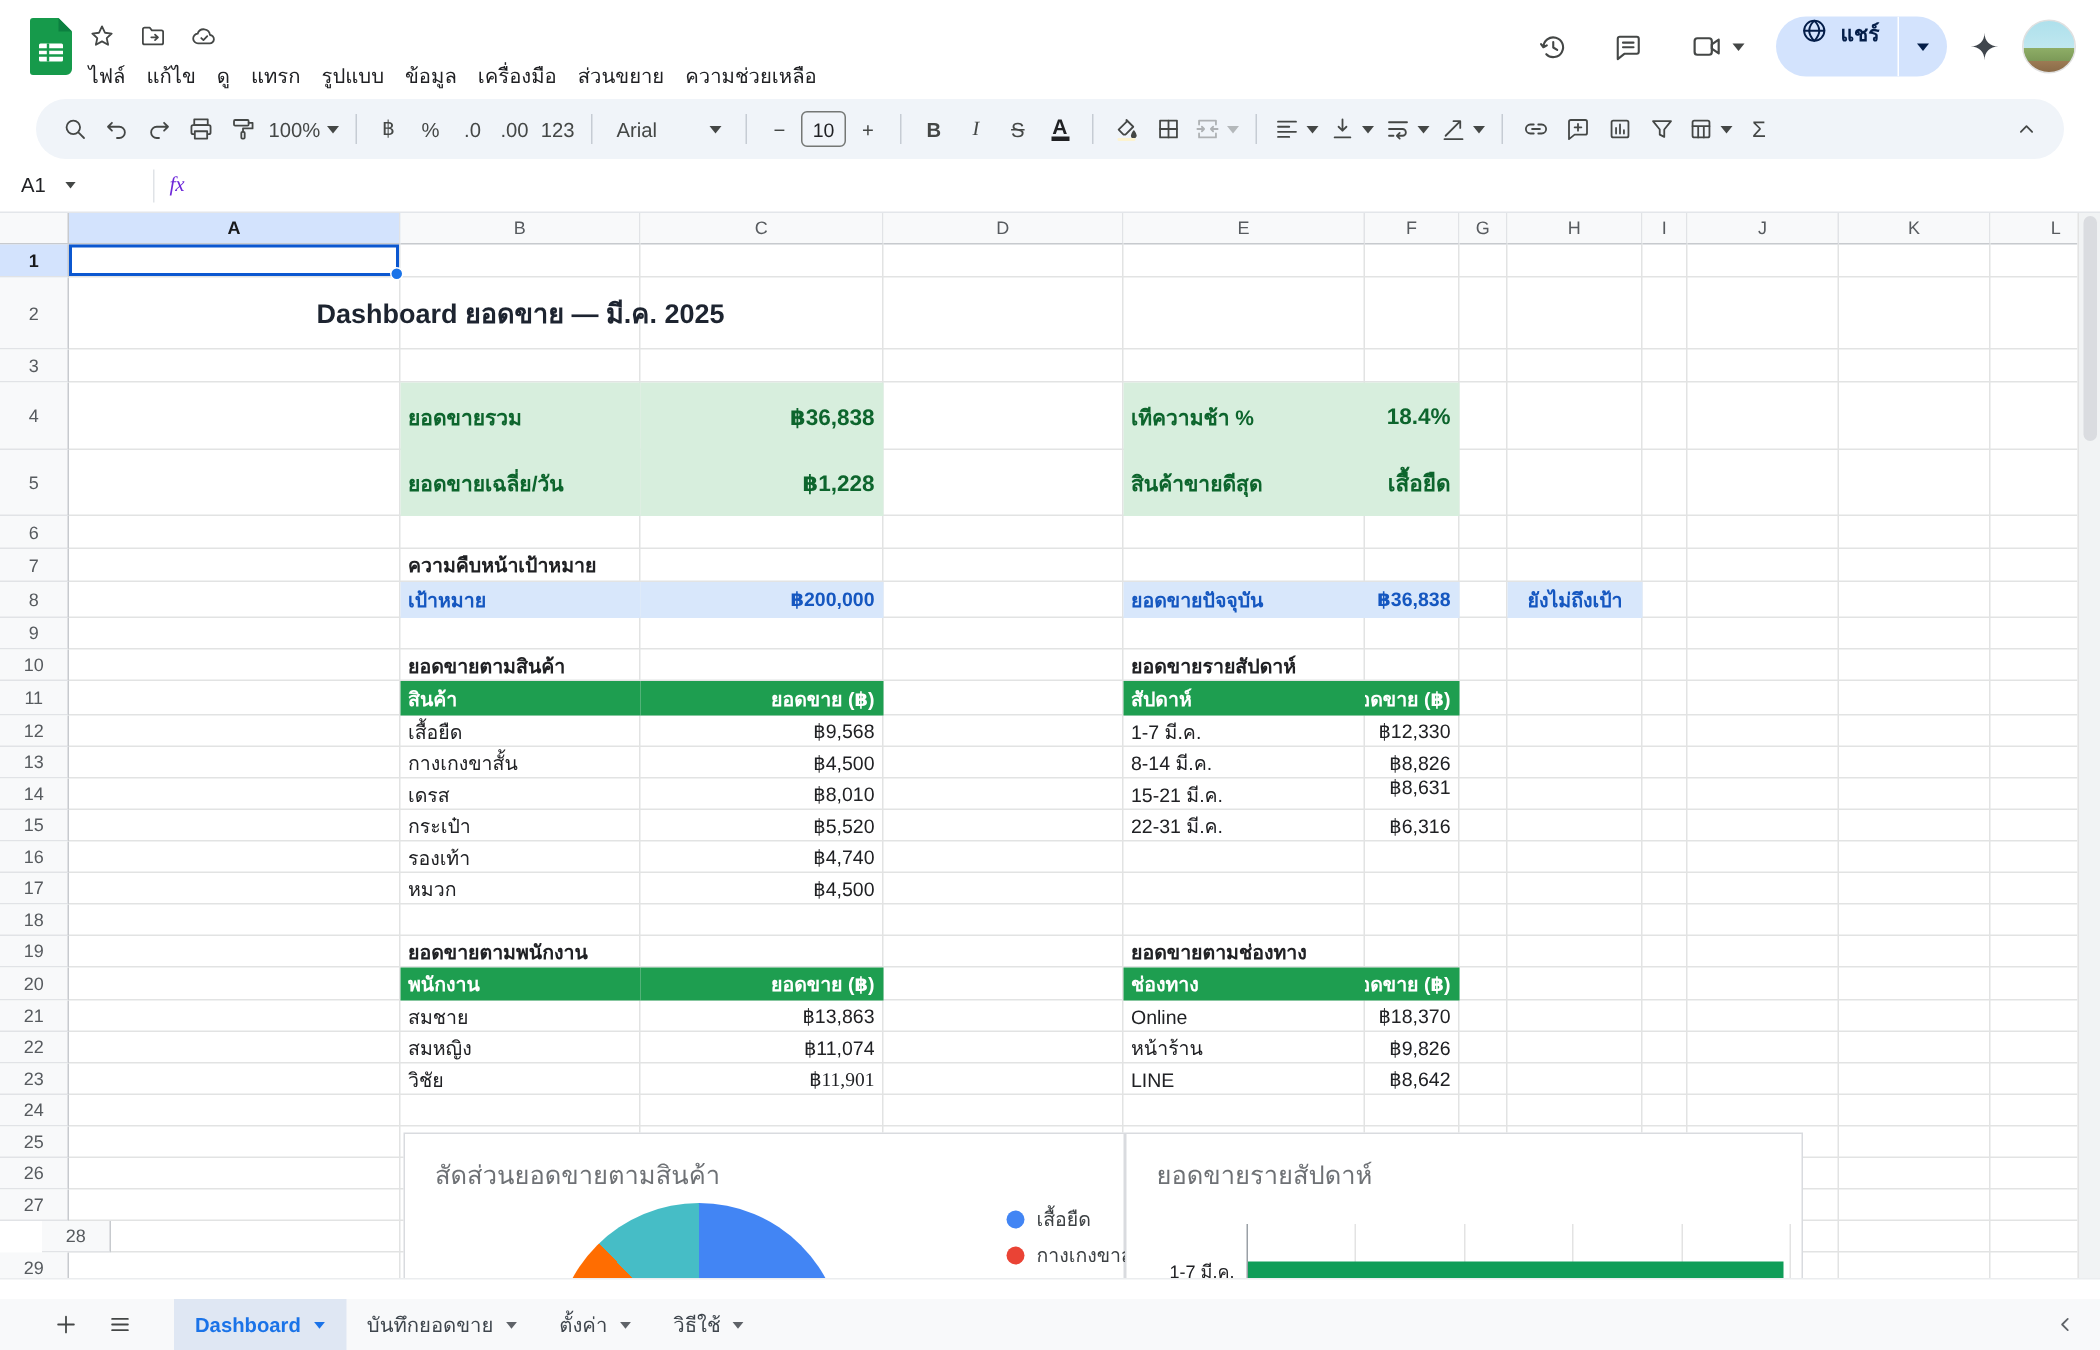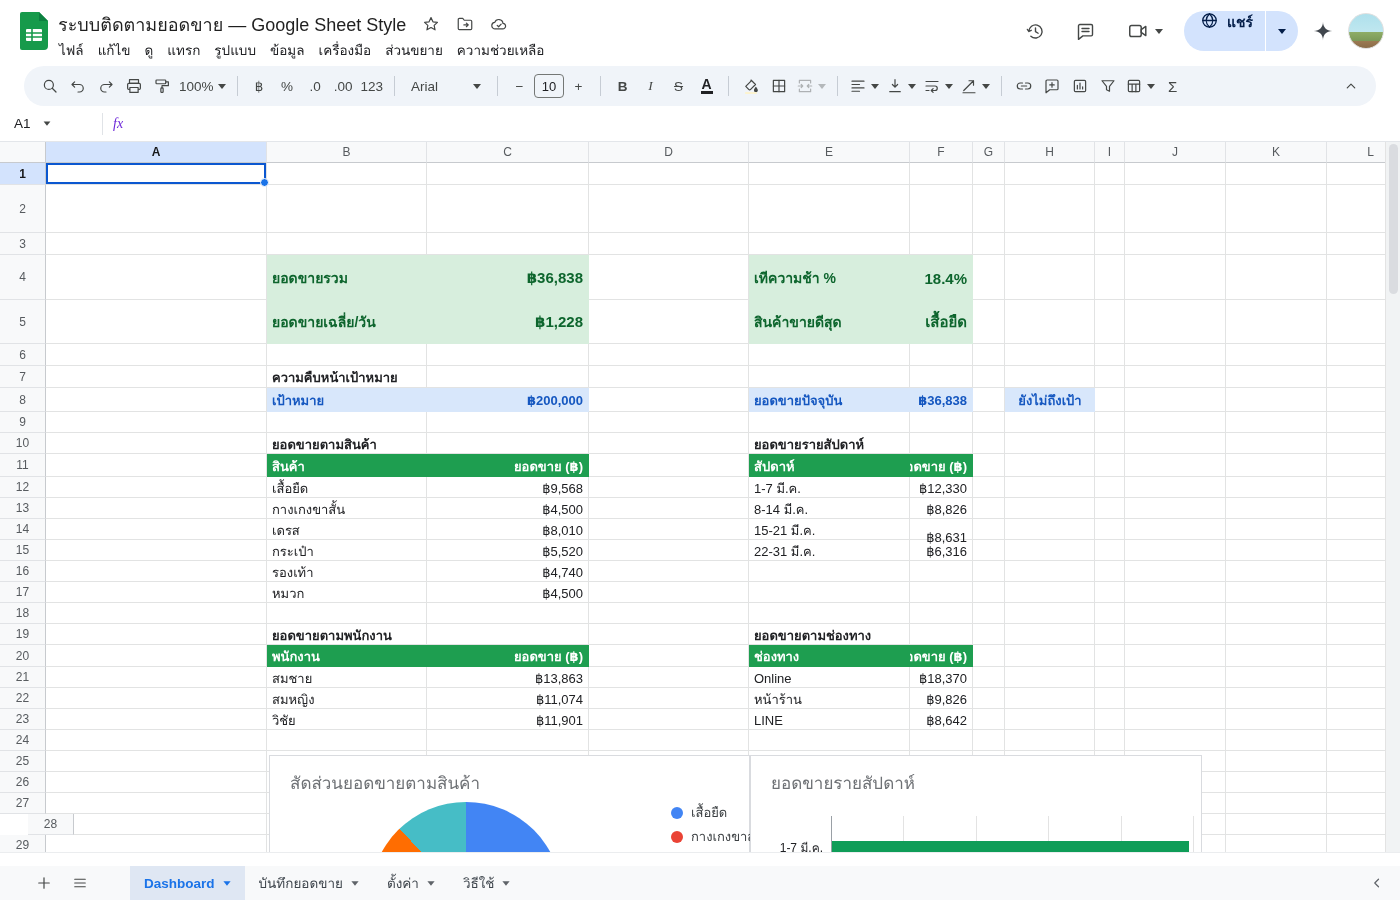--- a/index.html
+++ b/index.html
@@ -101,21 +101,20 @@
 <body>
 
 <div class="topbar">
   <svg class="logo" viewBox="0 0 28 38">
     <path d="M2 0 h17 l9 9 v25 a4 4 0 0 1 -4 4 H2 a2 2 0 0 1 -2 -2 V2 a2 2 0 0 1 2 -2z" fill="#169a4b"></path>
     <path d="M19 0 l9 9 h-9z" fill="#0c8040"></path>
     <rect x="6" y="17" width="16" height="12" fill="#fff" rx="1"></rect>
     <path d="M6 21 h16 M6 25 h16 M12 17 v12" stroke="#169a4b" stroke-width="1.6" fill="none"></path>
   </svg>
   <div class="title-row">
-    <span class="doc-title">ระบบติดตามยอดขาย — Google Sheet Style</span>
     <span class="title-ic">
       <svg class="ic" viewBox="0 0 24 24">
           <path d="M12 3.5 l2.6 5.6 6 .7 -4.4 4.1 1.2 5.9 -5.4 -3 -5.4 3 1.2 -5.9 -4.4 -4.1 6 -.7z"></path>
         </svg>
     </span>
     <span class="title-ic">
       <svg class="ic" viewBox="0 0 24 24">
           <path d="M3 6 a1.5 1.5 0 0 1 1.5 -1.5 H9 l2 2.5 h8.5 A1.5 1.5 0 0 1 21 8.5 V18 a1.5 1.5 0 0 1 -1.5 1.5 h-15 A1.5 1.5 0 0 1 3 18z"></path>
           <path d="M10.5 13.2 h5.5 M13.8 10.8 l2.6 2.4 -2.6 2.4"></path>
         </svg>
@@ -490,20 +489,23 @@
     </div>
     <div class="rowhead" style="left: 0px; top: 651px; width: 46px; height: 21px;">
       <span>27</span>
     </div>
     <div class="rowhead" style="left: 0px; top: 672px; width: 46px; height: 21px; margin-left: 28px;">
       <span>28</span>
     </div>
     <div class="rowhead" style="left: 0px; top: 693px; width: 46px; height: 20px;">
       <span>29</span>
     </div>
+    <div class="cell title" style="left: 267px; top: 43px; width: 160px; height: 48px;">
+      <span>Dashboard ยอดขาย — มี.ค. 2025</span>
+    </div>
     <div class="cell kpi" style="left: 267px; top: 113px; width: 160px; height: 45px;">
       <span>ยอดขายรวม</span>
     </div>
     <div class="cell kpi r" style="left: 427px; top: 113px; width: 162px; height: 45px;">
       <span>฿36,838</span>
     </div>
     <div class="cell kpi" style="left: 749px; top: 113px; width: 161px; height: 45px;">
       <span>เทีความช้า %</span>
     </div>
     <div class="cell kpi r" style="left: 910px; top: 113px; width: 63px; height: 45px;">
@@ -601,21 +603,21 @@
     </div>
     <div class="cell " style="left: 749px; top: 356px; width: 161px; height: 21px;">
       <span>8-14 มี.ค.</span>
     </div>
     <div class="cell r" style="left: 910px; top: 356px; width: 63px; height: 21px;">
       <span>฿8,826</span>
     </div>
     <div class="cell " style="left: 749px; top: 377px; width: 161px; height: 21px;">
       <span>15-21 มี.ค.</span>
     </div>
-    <div class="cell r" style="left: 910px; top: 384px; width: 63px; height: 21px;">
+    <div class="cell r" style="left: 910px; top: 372px; width: 63px; height: 21px;">
       <span>฿8,631</span>
     </div>
     <div class="cell " style="left: 749px; top: 398px; width: 161px; height: 21px;">
       <span>22-31 มี.ค.</span>
     </div>
     <div class="cell r" style="left: 910px; top: 398px; width: 63px; height: 21px;">
       <span>฿6,316</span>
     </div>
     <div class="cell sec" style="left: 267px; top: 482px; width: 160px; height: 21px;">
       <span>ยอดขายตามพนักงาน</span>
@@ -643,21 +645,21 @@
     </div>
     <div class="cell " style="left: 267px; top: 546px; width: 160px; height: 21px;">
       <span>สมหญิง</span>
     </div>
     <div class="cell r" style="left: 427px; top: 546px; width: 162px; height: 21px;">
       <span>฿11,074</span>
     </div>
     <div class="cell " style="left: 267px; top: 567px; width: 160px; height: 21px;">
       <span>วิชัย</span>
     </div>
-    <div class="cell r" style="left: 427px; top: 567px; width: 162px; height: 21px;">
+    <div class="cell r" style="left: 427px; top: 567px; width: 162px; height: 21px; font-family: Liberation Serif, serif;">
       <span>฿11,901</span>
     </div>
     <div class="cell " style="left: 749px; top: 525px; width: 161px; height: 21px;">
       <span>Online</span>
     </div>
     <div class="cell r" style="left: 910px; top: 525px; width: 63px; height: 21px;">
       <span>฿18,370</span>
     </div>
     <div class="cell " style="left: 749px; top: 546px; width: 161px; height: 21px;">
       <span>หน้าร้าน</span>
@@ -707,21 +709,21 @@
   <span class="tabbar-btn" style="margin-left:26px">
       <svg class="ic" viewBox="0 0 24 24">
         <path d="M12 5 v14 M5 12 h14"></path>
       </svg>
     </span>
   <span class="tabbar-btn">
       <svg class="ic" viewBox="0 0 24 24">
         <path d="M5 7 h14 M5 12 h14 M5 17 h14"></path>
       </svg>
     </span>
-  <span id="tabs" style="display:flex;align-items:center;margin-left:32px">
+  <span id="tabs" style="display:flex;align-items:center;margin-left:18px">
       <span class="sheet-tab active">
         <span>Dashboard</span>
         <span class="caret"></span>
       </span>
       <span class="sheet-tab">
         <span>บันทึกยอดขาย</span>
         <span class="caret"></span>
       </span>
       <span class="sheet-tab">
         <span>ตั้งค่า</span>

